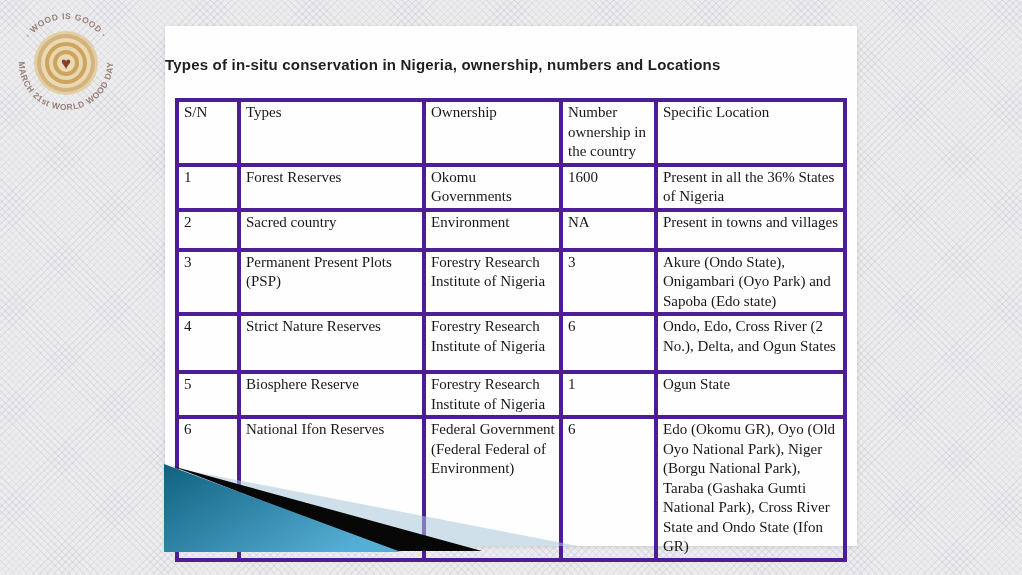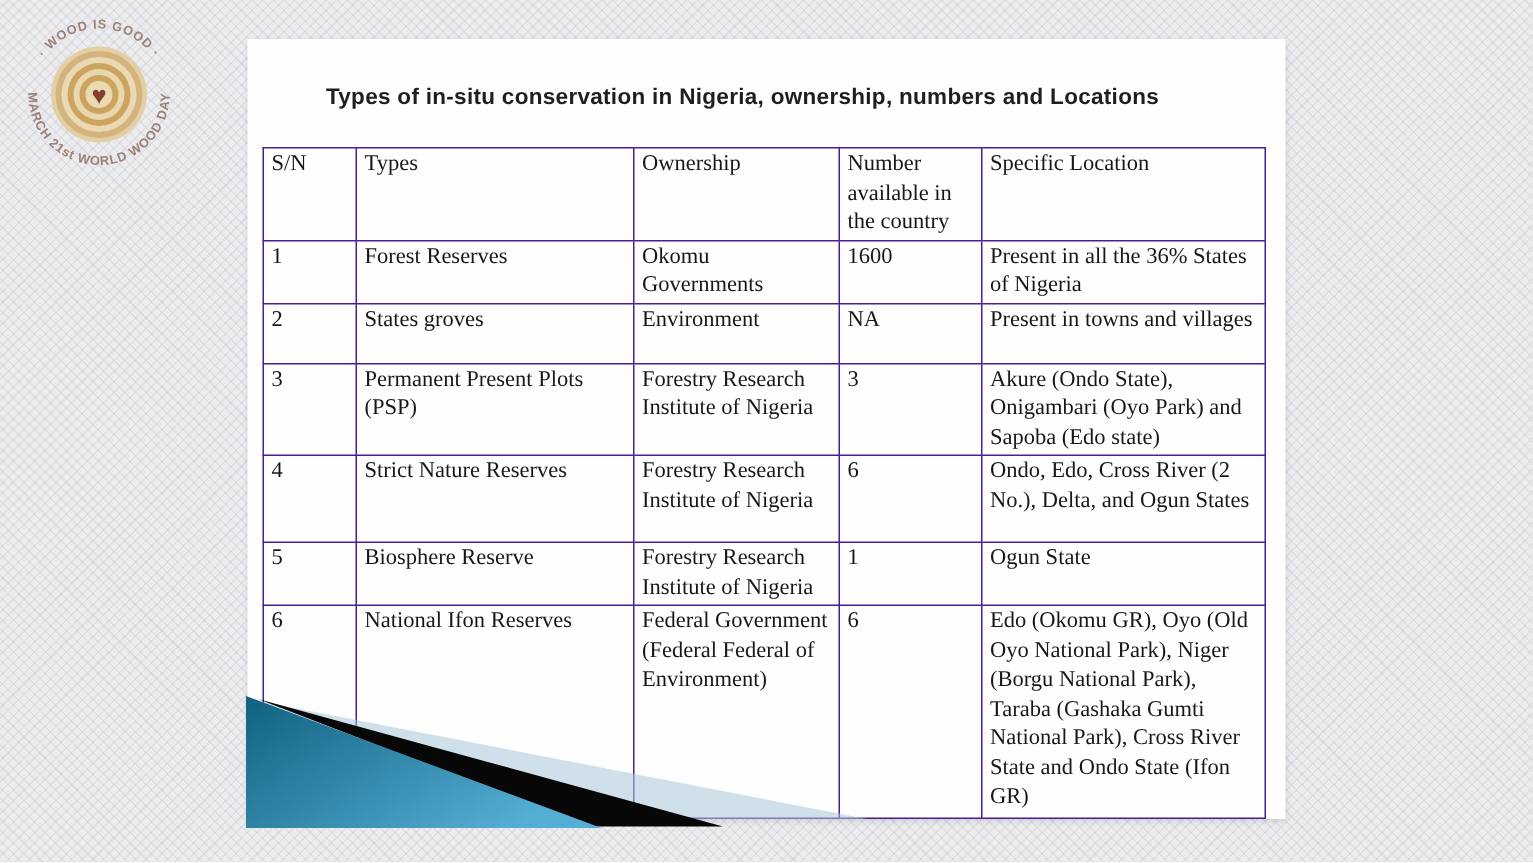--- a/index.html
+++ b/index.html
@@ -10,31 +10,31 @@
     background-image:
       repeating-linear-gradient(45deg, rgba(175,178,190,.22) 0 1px, transparent 1px 5px),
       repeating-linear-gradient(-45deg, rgba(175,178,190,.22) 0 1px, transparent 1px 5px);
   }
   
   .slide{
     position:absolute;left:165px;top:26px;width:692px;height:520px;
     background:#fefefe;box-shadow:0 1px 4px rgba(0,0,0,.12);
   }
   .slide-title{
-    position:absolute;left:0;top:30px;width:660px;text-align:center;
+    position:absolute;left:0;top:30px;width:660px;
     font-size:15px;font-weight:bold;color:#1f1f1f;letter-spacing:.2px;
   }
   
   table.conservation{
     position:absolute;left:10px;top:72px;width:668px;
     border-collapse:collapse;table-layout:fixed;
     font-family:"Liberation Serif",serif;font-size:15px;line-height:19.5px;color:#171717;
   }
   table.conservation th, table.conservation td{
-    border:1px solid #4c1d95;vertical-align:top;
+    border:4px solid #4c1d95;vertical-align:top;
     padding:1px 4px 1px 5px;font-weight:normal;text-align:left;
     overflow:hidden;
   }
   td.just, th.just{text-align:justify;}
   .char-just{text-align:justify;text-justify:inter-character;}
   thead tr{height:59px;}
   tbody tr:nth-child(1){height:40px;}
   tbody tr:nth-child(2){height:40px;}
   tbody tr:nth-child(3){height:60px;}
   tbody tr:nth-child(4){height:58px;}
@@ -81,35 +81,35 @@
           <col style="width:185px">
           <col style="width:137px">
           <col style="width:95px">
           <col style="width:189px">
       </colgroup>
       <thead>
         <tr>
           <th>S/N</th>
           <th>Types</th>
           <th>Ownership</th>
-          <th class="char-just">Number available in the country</th>
+          <th class="char-just">Number ownership in the country</th>
           <th>Specific Location</th>
         </tr>
       </thead>
       <tbody>
         <tr>
           <td>1</td>
           <td class="just">Forest Reserves</td>
           <td class="just">Okomu Governments</td>
           <td>1600</td>
           <td class="just">Present in all the 36% States of Nigeria</td>
         </tr>
         <tr>
           <td>2</td>
-          <td class="just">States groves</td>
+          <td class="just">Sacred country</td>
           <td class="just">Environment</td>
           <td>NA</td>
           <td class="just">Present in towns and villages</td>
         </tr>
         <tr>
           <td>3</td>
           <td class="just">Permanent Present Plots (PSP)</td>
           <td class="just">Forestry Research Institute of Nigeria</td>
           <td>3</td>
           <td class="just">Akure (Ondo State), Onigambari (Oyo Park) and Sapoba (Edo state)</td>

